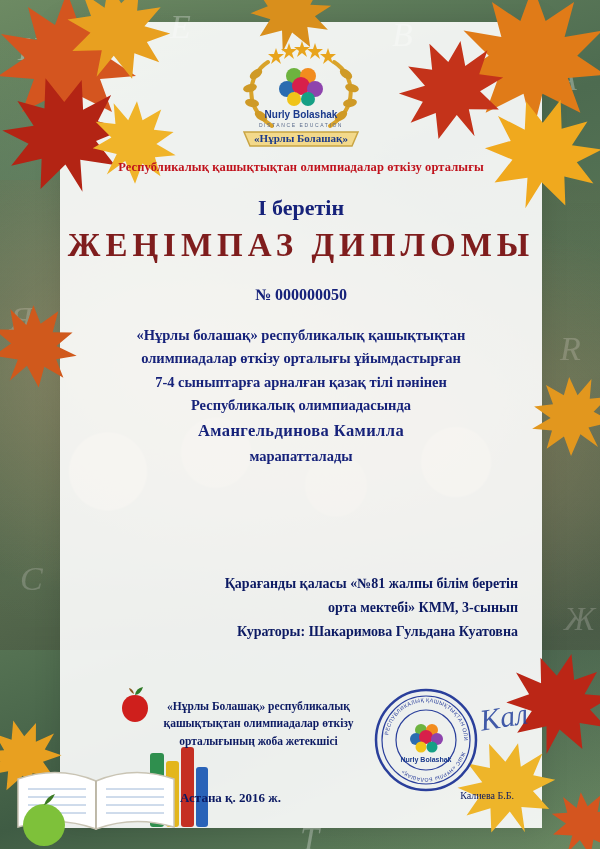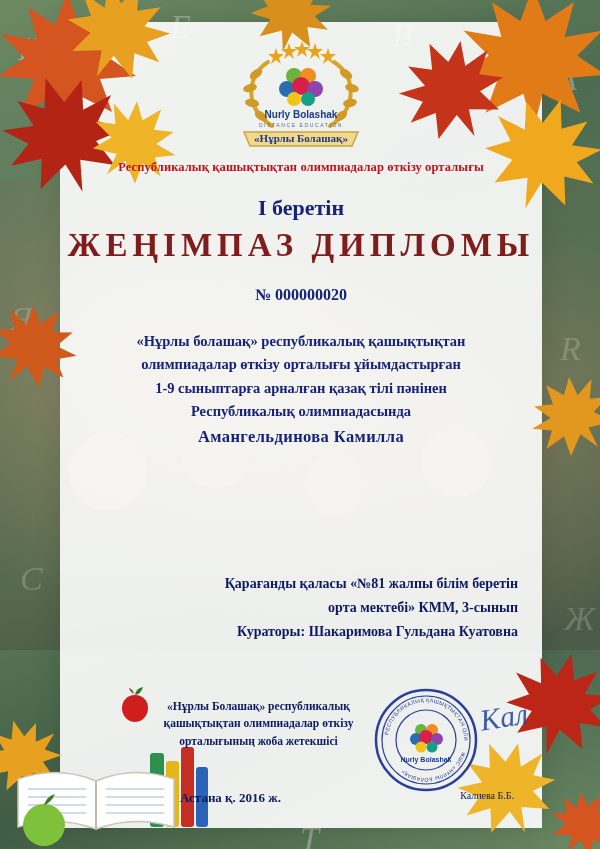--- a/index.html
+++ b/index.html
@@ -124,21 +124,21 @@
   }
 
   .number {
     margin-top: 22px;
     color: #16227a;
     font-weight: bold;
     font-size: 16px;
   }
 
   .body-block {
-    margin-top: 26px;
+    margin-top: 20px;
     color: #16227a;
     font-weight: bold;
     font-size: 14.5px;
     line-height: 1.62;
   }
   .body-block .red {
     color: #c0121c;
   }
   .winner-name {
     color: #16227a;
@@ -392,28 +392,29 @@
         <text x="85" y="106" text-anchor="middle" font-family="Liberation Serif, serif" font-size="11" font-weight="bold" fill="#1b3a8c">«Нұрлы Болашақ»</text>
       </svg>
     </div>
 
     <div class="org-line">Республикалық қашықтықтан олимпиадалар өткізу орталығы</div>
 
     <div class="degree">I беретін</div>
 
     <div class="title">ЖЕҢІМПАЗ ДИПЛОМЫ</div>
 
-    <div class="number">№ 000000020</div>
+    <div class="number">№ 000000050</div>
 
     <div class="body-block">
       <div>«Нұрлы болашақ» республикалық қашықтықтан</div>
       <div>олимпиадалар өткізу орталығы ұйымдастырған</div>
-      <div>1-9 сыныптарға арналған қазақ тілі пәнінен</div>
+      <div>7-4 сыныптарға арналған қазақ тілі пәнінен</div>
       <div>Республикалық олимпиадасында</div>
       <div class="winner-name">Амангельдинова  Камилла</div>
+      <div>марапатталады</div>
     </div>
 
     <div class="school-block">
       <div>Қарағанды қаласы «№81 жалпы білім беретін</div>
       <div>орта мектебі» КММ, 3-сынып</div>
       <div>Кураторы: Шакаримова Гульдана Куатовна</div>
     </div>
 
     <div class="footer">
       <div class="footer-text">

